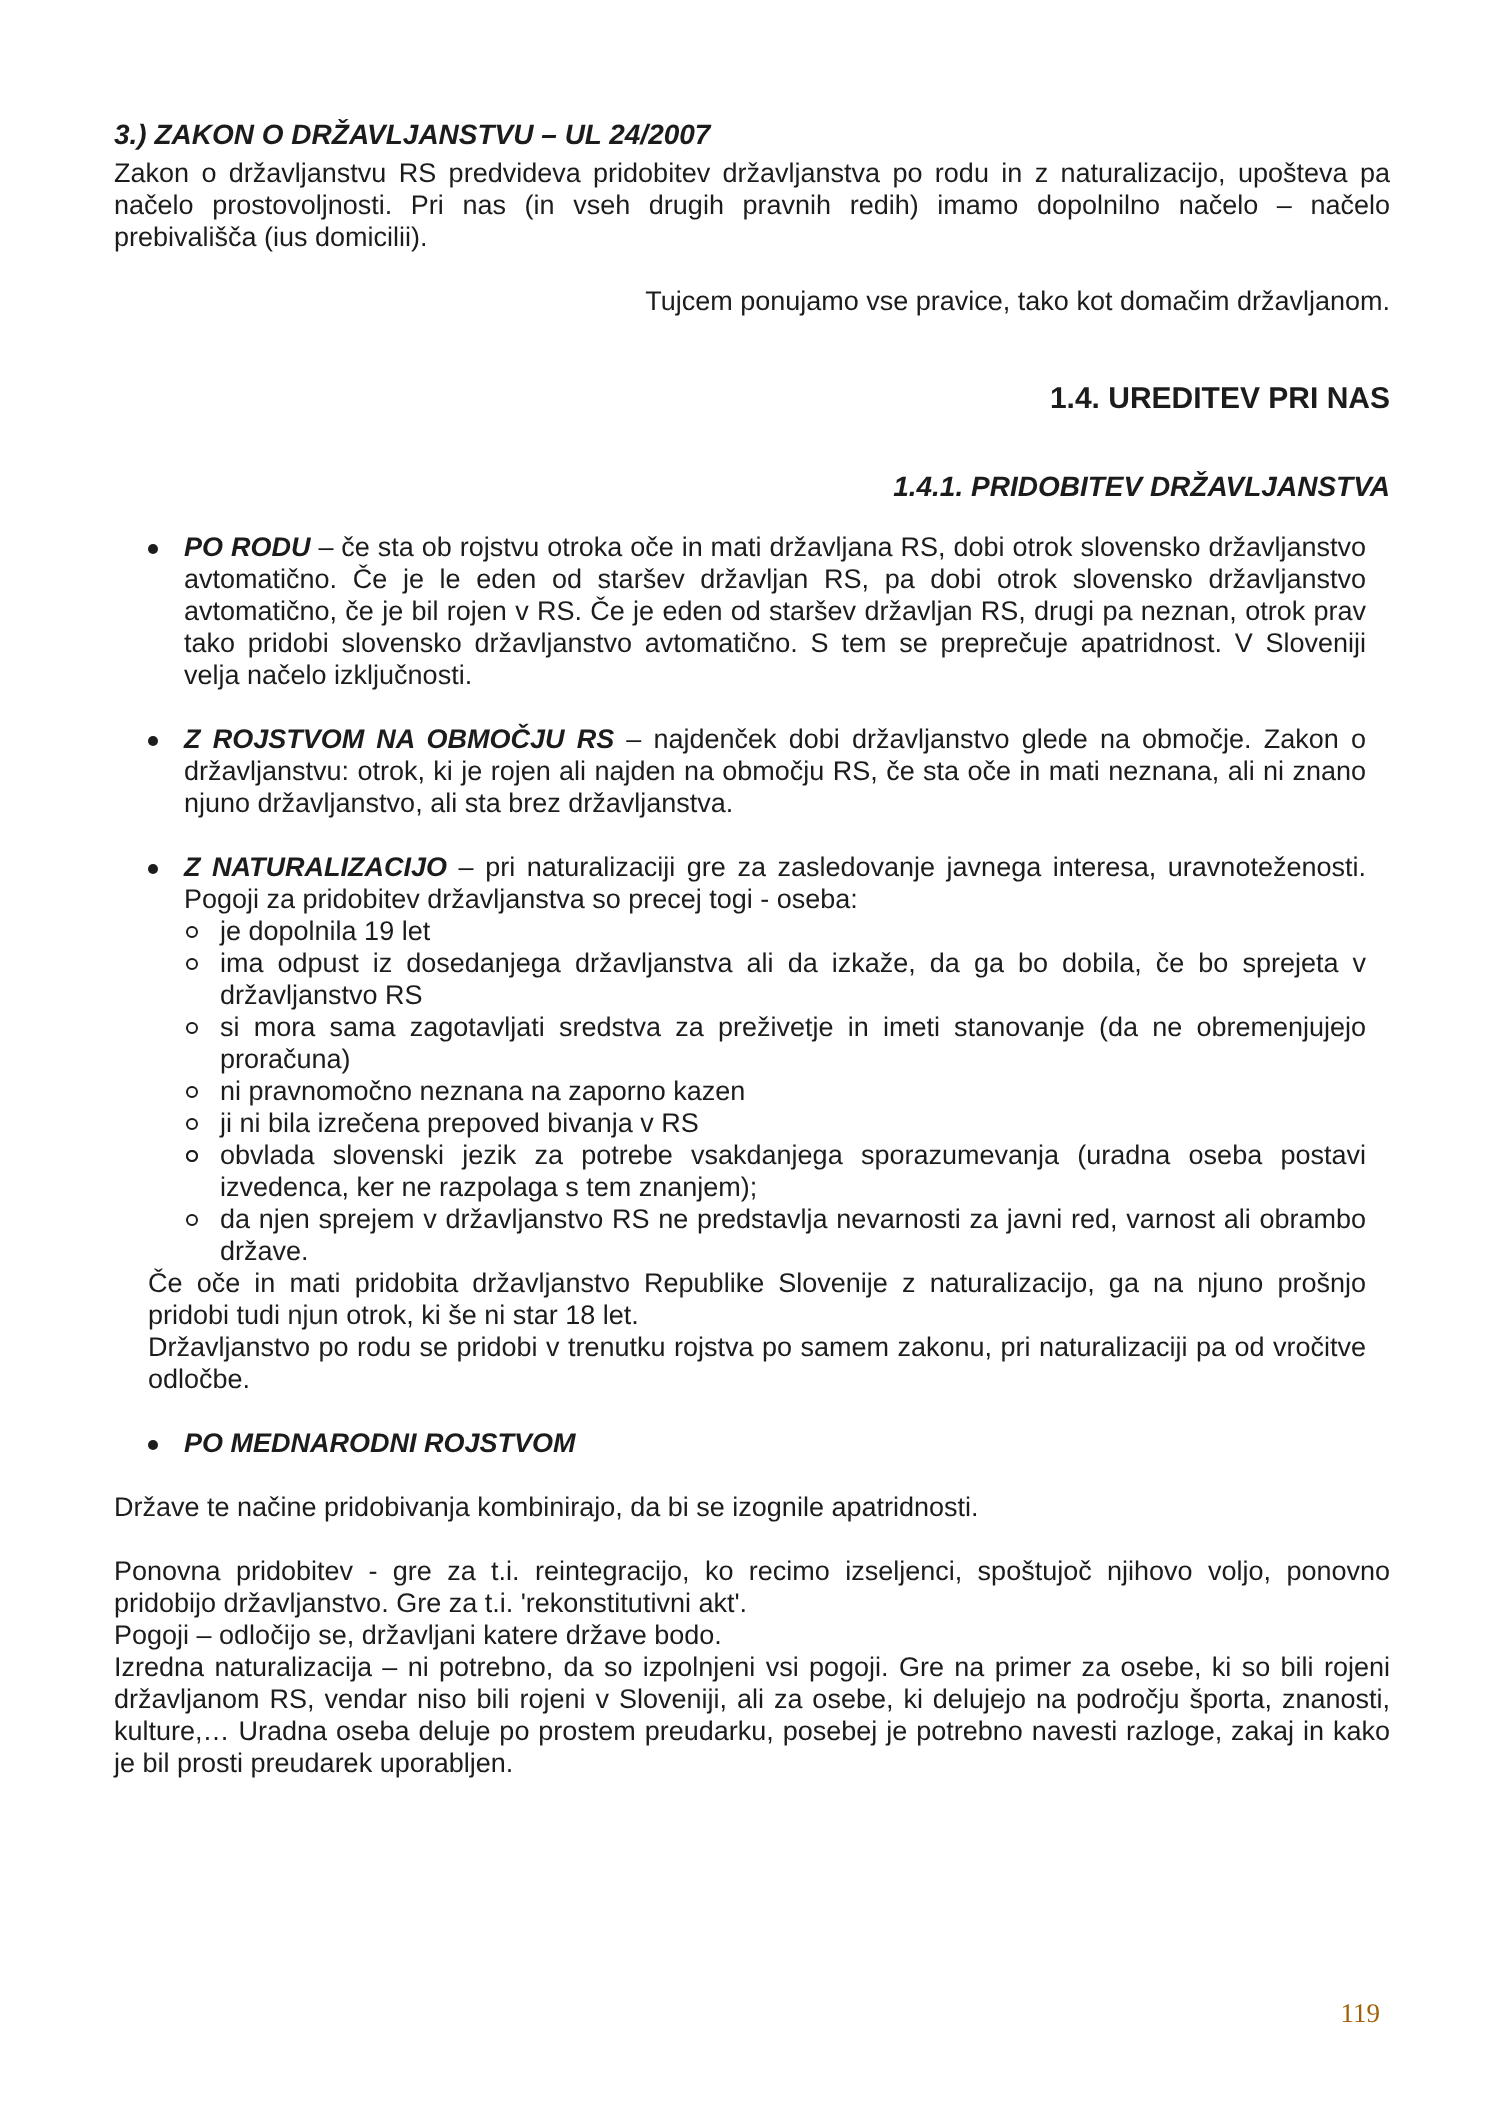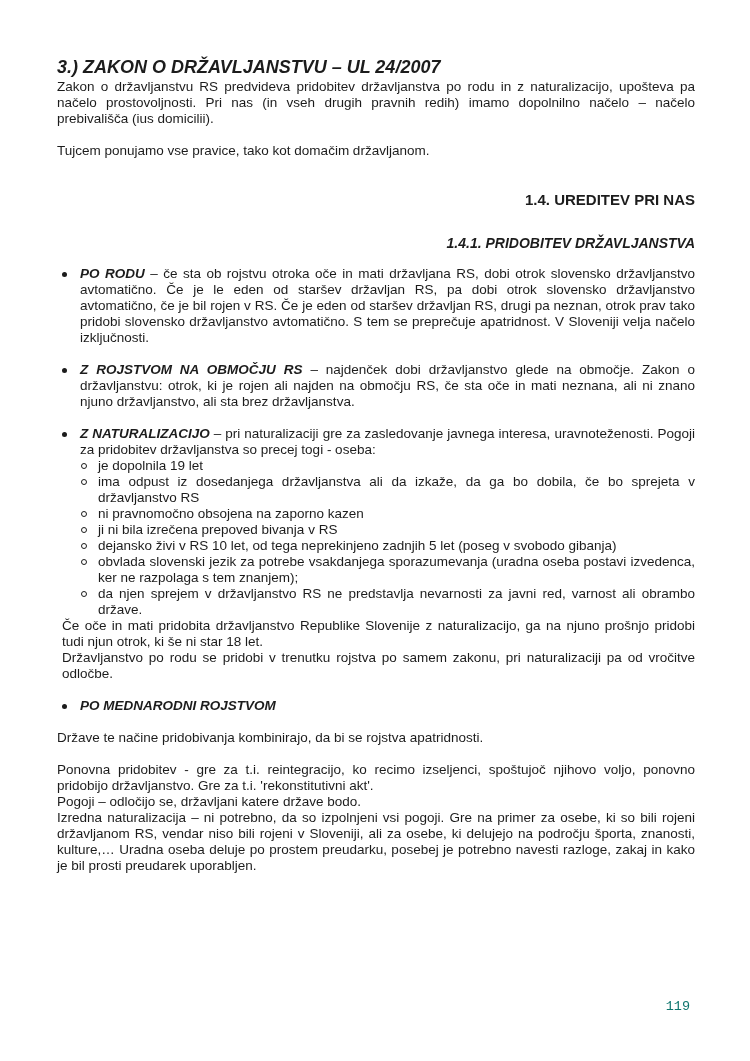--- a/index.html
+++ b/index.html
@@ -17,46 +17,46 @@
   .content {
     position: absolute;
     left: 57px;
     top: 59px;
     width: 638px;
     font-size: 13.5px;
     line-height: 16px;
     text-align: justify;
   }
   .doc-title {
-    font-size: 18px;
+    font-size: 14px;
     font-weight: bold;
     font-style: italic;
     line-height: 17px;
     margin: 0 0 3px 0;
     text-align: left;
   }
   p { margin: 0; }
-  .p-tujcem { margin-top: 16px; text-align: left; }
+  .p-tujcem { margin-top: 16px; text-align: right; }
   .section-heading {
     font-size: 15px;
     font-weight: bold;
     line-height: 18px;
     margin: 32px 0 0 0;
     text-align: right;
   }
   .subsection-heading {
     font-size: 14px;
     font-weight: bold;
     font-style: italic;
     line-height: 17px;
     margin: 26px 0 0 0;
     text-align: right;
   }
   ul.main-list { list-style: none; margin: 14px 0 0 0; padding: 0; }
-  li.main-item { position: relative; padding-left: 23px; margin: 0; }
+  li.main-item { position: relative; padding-left: 23px; margin: 12px; }
   li.main-item + li.main-item { margin-top: 16px; }
   .bullet-dot {
     position: absolute;
     left: 5px;
     top: 5.5px;
     width: 5px;
     height: 5px;
     border-radius: 50%;
     background: #1c1c1c;
   }
@@ -76,23 +76,23 @@
   }
   .note { margin-left: -18px; }
   .p-combine { margin-top: 16px; text-align: left; }
   .closing-block { margin-top: 16px; }
   .closing-block p { margin: 0; }
   .lead-bold { font-weight: normal; }
   .page-number {
     position: absolute;
     top: 999px;
     right: 60px;
-    font-family: Liberation Mono, monospace;
+    font-family: Liberation Serif, serif;
     font-size: 13.5px;
-    color: #0f766e;
+    color: #a16207;
   }
 </style>
 </head>
 <body>
 
 <div class="page">
   <div class="content">
 
     <h1 class="doc-title">3.) ZAKON O DRŽAVLJANSTVU – UL 24/2007</h1>
 
@@ -123,29 +123,32 @@
           <li class="sub-item">
             <span class="circle-dot"></span>
             <span>je dopolnila 19 let</span>
           </li>
           <li class="sub-item">
             <span class="circle-dot"></span>
             <span>ima odpust iz dosedanjega državljanstva ali da izkaže, da ga bo dobila, če bo sprejeta v državljanstvo RS</span>
           </li>
           <li class="sub-item">
             <span class="circle-dot"></span>
-            <span>ni pravnomočno obsojena na zaporno kazen</span>
+            <span>si mora sama zagotavljati sredstva za preživetje in imeti stanovanje (da ne obremenjujejo proračuna)</span>
+          </li>
+          <li class="sub-item">
+            <span class="circle-dot"></span>
+            <span>ni pravnomočno neznana na zaporno kazen</span>
           </li>
           <li class="sub-item">
             <span class="circle-dot"></span>
             <span>ji ni bila izrečena prepoved bivanja v RS</span>
           </li>
           <li class="sub-item">
             <span class="circle-dot"></span>
-            <span>dejansko živi v RS 10 let, od tega neprekinjeno zadnjih 5 let (poseg v svobodo gibanja)</span>
           </li>
           <li class="sub-item">
             <span class="circle-dot"></span>
             <span>obvlada slovenski jezik za potrebe vsakdanjega sporazumevanja (uradna oseba postavi izvedenca, ker ne razpolaga s tem znanjem);</span>
           </li>
           <li class="sub-item">
             <span class="circle-dot"></span>
             <span>da njen sprejem v državljanstvo RS ne predstavlja nevarnosti za javni red, varnost ali obrambo države.</span>
           </li>
         </ul>
@@ -153,21 +156,21 @@
         <p class="note">Državljanstvo po rodu se pridobi v trenutku rojstva po samem zakonu, pri naturalizaciji pa od vročitve odločbe.</p>
       </li>
 
       <li class="main-item">
         <span class="bullet-dot"></span>
         <span class="term">PO MEDNARODNI ROJSTVOM</span><span></span>
       </li>
 
     </ul>
 
-    <p class="p-combine">Države te načine pridobivanja kombinirajo, da bi se rojstva apatridnosti.</p>
+    <p class="p-combine">Države te načine pridobivanja kombinirajo, da bi se izognile apatridnosti.</p>
 
     <div class="closing-block">
       <p><span class="lead-bold">Ponovna pridobitev</span><span> - gre za t.i. reintegracijo, ko recimo izseljenci, spoštujoč njihovo voljo, ponovno pridobijo državljanstvo. Gre za t.i. 'rekonstitutivni akt'.</span></p>
       <p><span class="lead-bold">Pogoji</span><span> – odločijo se, državljani katere države bodo.</span></p>
       <p><span class="lead-bold">Izredna naturalizacija</span><span> – ni potrebno, da so izpolnjeni vsi pogoji. Gre na primer za osebe, ki so bili rojeni državljanom RS, vendar niso bili rojeni v Sloveniji, ali za osebe, ki delujejo na področju športa, znanosti, kulture,… Uradna oseba deluje po prostem preudarku, posebej je potrebno navesti razloge, zakaj in kako je bil prosti preudarek uporabljen.</span></p>
     </div>
 
   </div>
 
   <div class="page-number">119</div>

